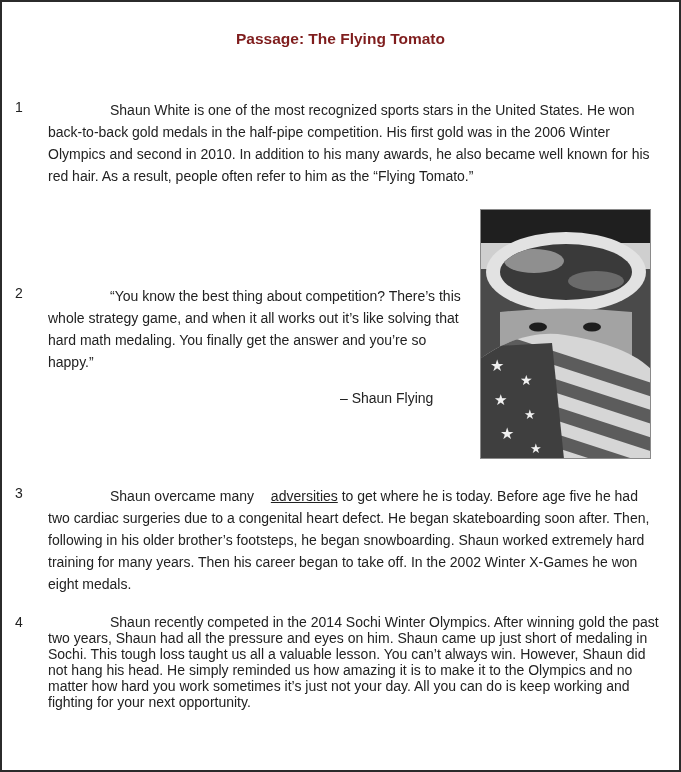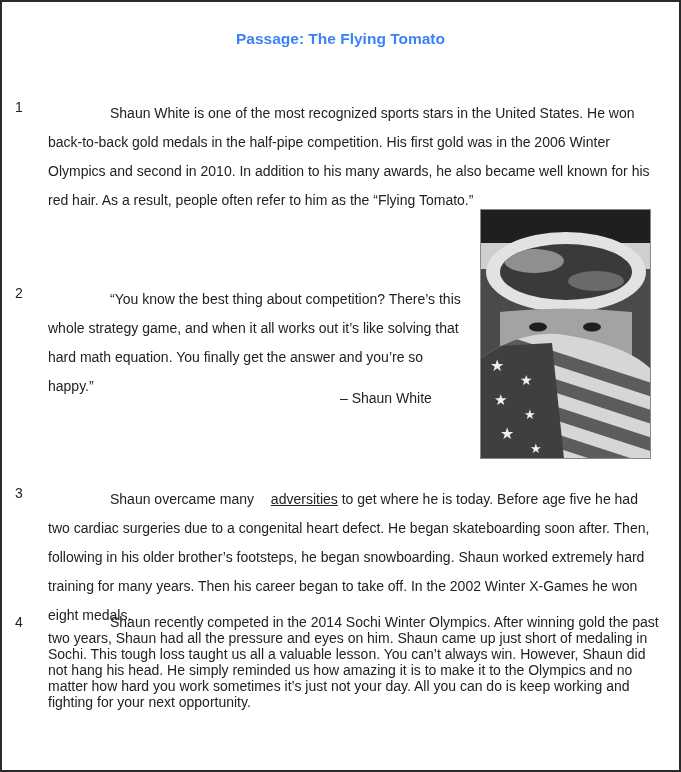--- a/index.html
+++ b/index.html
@@ -19,34 +19,34 @@
     overflow: hidden;
   }
   .title {
     position: absolute;
     top: 28px;
     left: 0;
     right: 0;
     text-align: center;
     font-size: 15.5px;
     font-weight: bold;
-    color: #3b82f6;
+    color: #7f1d1d;
   }
   .pnum {
     position: absolute;
     left: 13px;
     font-size: 14px;
     color: #222;
   }
   .ptext {
     position: absolute;
     left: 46px;
     width: 614px;
     font-size: 14px;
-    line-height: 29px;
+    line-height: 22px;
     text-indent: 62px;
     color: #222;
   }
   .num-1, .text-1 { top: 97px; }
   .num-2, .text-2 { top: 283px; }
   .text-2 { width: 414px; }
   .num-3, .text-3 { top: 483px; }
   .num-4, .text-4 { top: 612px; }
   .text-4 { line-height: 16px; }
   .attribution {
@@ -115,22 +115,22 @@
         <text x="14" y="196" font-size="15" fill="#f0f0f0">★</text>
         <text x="44" y="210" font-size="13" fill="#f0f0f0">★</text>
         <text x="20" y="230" font-size="16" fill="#f0f0f0">★</text>
         <text x="50" y="244" font-size="13" fill="#f0f0f0">★</text>
       </g>
       <rect x="0.5" y="0.5" width="170" height="249" fill="none" stroke="#8a8a8a" stroke-width="1"></rect>
     </svg>
   </div>
 
   <div class="pnum num-2">2</div>
-  <div class="ptext text-2">“You know the best thing about competition? There’s this whole strategy game, and when it all works out it’s like solving that hard math equation. You finally get the answer and you’re so happy.”</div>
-  <div class="attribution">– Shaun White</div>
+  <div class="ptext text-2">“You know the best thing about competition? There’s this whole strategy game, and when it all works out it’s like solving that hard math medaling. You finally get the answer and you’re so happy.”</div>
+  <div class="attribution">– Shaun Flying</div>
 
   <div class="pnum num-3">3</div>
   <div class="ptext text-3"><span>Shaun overcame many </span><span class="u">adversities</span><span> to get where he is today. Before age five he had two cardiac surgeries due to a congenital heart defect. He began skateboarding soon after. Then, following in his older brother’s footsteps, he began snowboarding. Shaun worked extremely hard training for many years. Then his career began to take off. In the 2002 Winter X-Games he won eight medals.</span></div>
 
   <div class="pnum num-4">4</div>
   <div class="ptext text-4">Shaun recently competed in the 2014 Sochi Winter Olympics. After winning gold the past two years, Shaun had all the pressure and eyes on him. Shaun came up just short of medaling in Sochi. This tough loss taught us all a valuable lesson. You can’t always win. However, Shaun did not hang his head. He simply reminded us how amazing it is to make it to the Olympics and no matter how hard you work sometimes it’s just not your day. All you can do is keep working and fighting for your next opportunity.</div>
 
 </div>
 
 </body></html>

